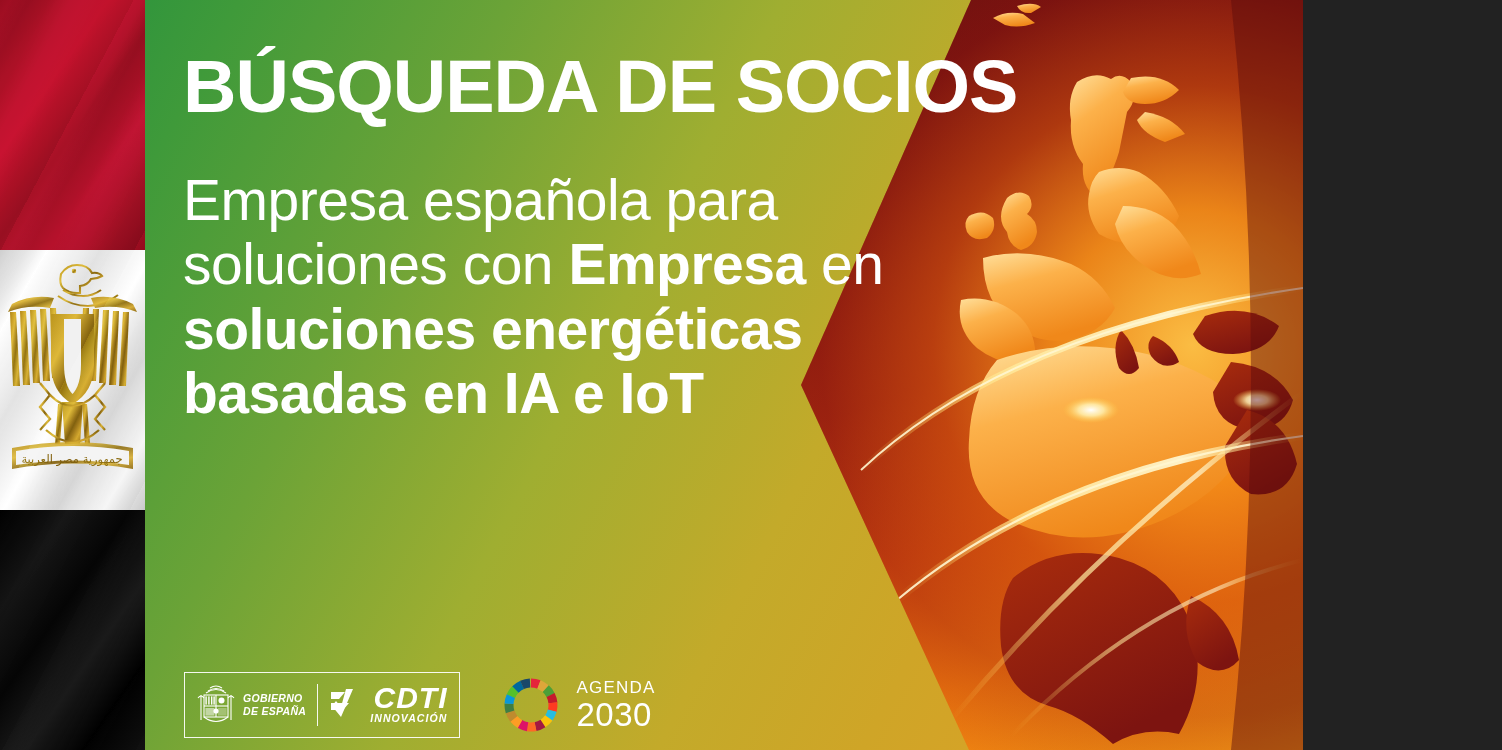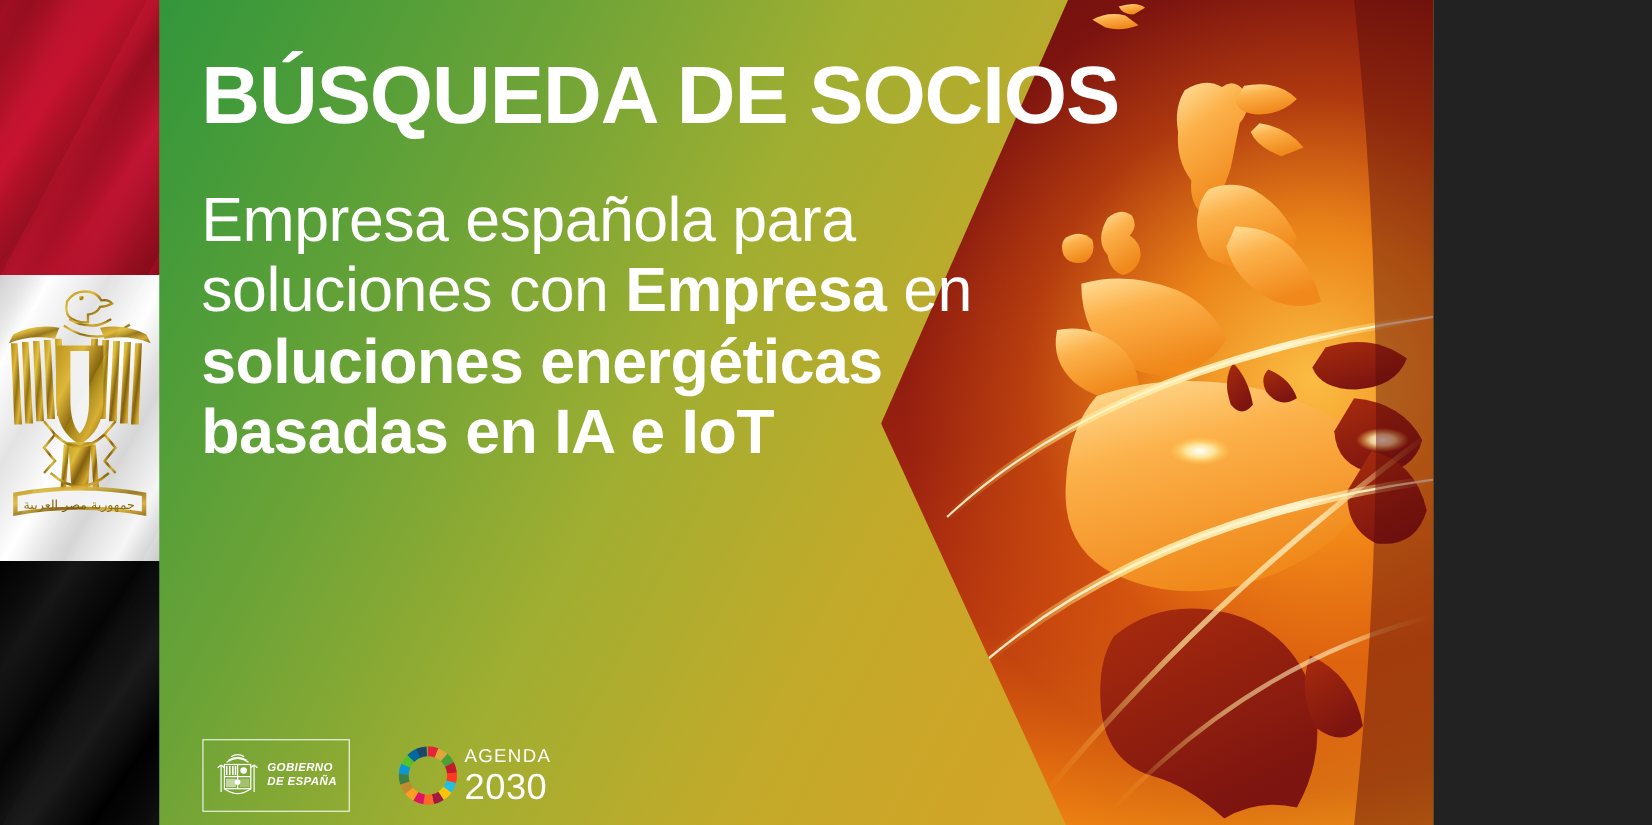--- a/index.html
+++ b/index.html
@@ -51,21 +51,21 @@
   .gob .cell + .cell{border-left:1.5px solid rgba(255,255,255,.92);}
   .gob .shield{width:40px;height:46px;}
   .gob .gtxt{color:#fff;font-size:10.5px;font-weight:bold;line-height:1.25;letter-spacing:.3px;margin-left:7px;}
   .gob .mtxt{color:#fff;font-size:9.2px;font-weight:bold;line-height:1.33;letter-spacing:.2px;}
   .cdti{display:flex;align-items:center;gap:7px;padding:0 9px;}
   .cdti .mark{width:34px;height:38px;}
   .cdti .wordwrap{display:flex;flex-direction:column;align-items:flex-end;}
   .cdti .word{color:#fff;font-size:30px;font-weight:bold;letter-spacing:1px;line-height:.95;}
   .cdti .sub{color:#fff;font-size:10.5px;font-weight:bold;letter-spacing:1.1px;line-height:1.3;}
 
-  .agenda{display:flex;align-items:center;}
+  .agenda{display:flex;align-items:center;gap:13px;}
   .agenda .wheel{width:66px;height:66px;}
   .agenda .atxt{display:flex;flex-direction:column;color:#fff;line-height:1;}
   .agenda .a1{font-size:17px;letter-spacing:1.2px;font-weight:400;}
   .agenda .a2{font-size:33px;font-weight:normal;letter-spacing:.5px;margin-top:2px;}
 
   
   .social{position:absolute;right:392px;bottom:16px;text-align:right;color:#fff;}
   .social .handle{font-size:30px;font-weight:400;letter-spacing:.2px;line-height:1.15;}
   .social .site{font-size:30px;font-weight:bold;letter-spacing:.2px;line-height:1.15;}
 </style>
@@ -246,20 +246,31 @@
             <rect x="9.4" y="26" width="9" height="7.6" opacity=".55"></rect>
             <rect x="22" y="26" width="8.6" height="7.6" opacity=".3"></rect>
             <circle cx="20" cy="29" r="2.6"></circle>
           </g>
         </svg>
         <div class="gtxt">
           <div>GOBIERNO</div>
           <div>DE ESPAÑA</div>
         </div>
       </div>
+      <div class="cell cdti">
+        <svg class="mark" viewBox="0 0 34 38">
+          <path d="M2 6 L16 6 L10 13 L2 13 Z" fill="#fff"></path>
+          <path d="M2 17 L20 17 L14 24 L2 24 Z" fill="#fff"></path>
+          <path d="M17 3 L24 3 L12 31 L3 20 L7 15 L12 21 Z" fill="#fff"></path>
+        </svg>
+        <div class="wordwrap">
+          <div class="word">CDTI</div>
+          <div class="sub">INNOVACIÓN</div>
+        </div>
+      </div>
     </div>
 
     <div class="agenda">
       <svg class="wheel" viewBox="0 0 66 66">
         <g transform="translate(33,33)" stroke-width="9" fill="none" stroke-linecap="butt">
           <circle r="22" stroke="#e5243b" stroke-dasharray="8.2 130" transform="rotate(-90)"></circle>
           <circle r="22" stroke="#dda63a" stroke-dasharray="8.2 130" transform="rotate(-69)"></circle>
           <circle r="22" stroke="#4c9f38" stroke-dasharray="8.2 130" transform="rotate(-48)"></circle>
           <circle r="22" stroke="#c5192d" stroke-dasharray="8.2 130" transform="rotate(-27)"></circle>
           <circle r="22" stroke="#ff3a21" stroke-dasharray="8.2 130" transform="rotate(-6)"></circle>

